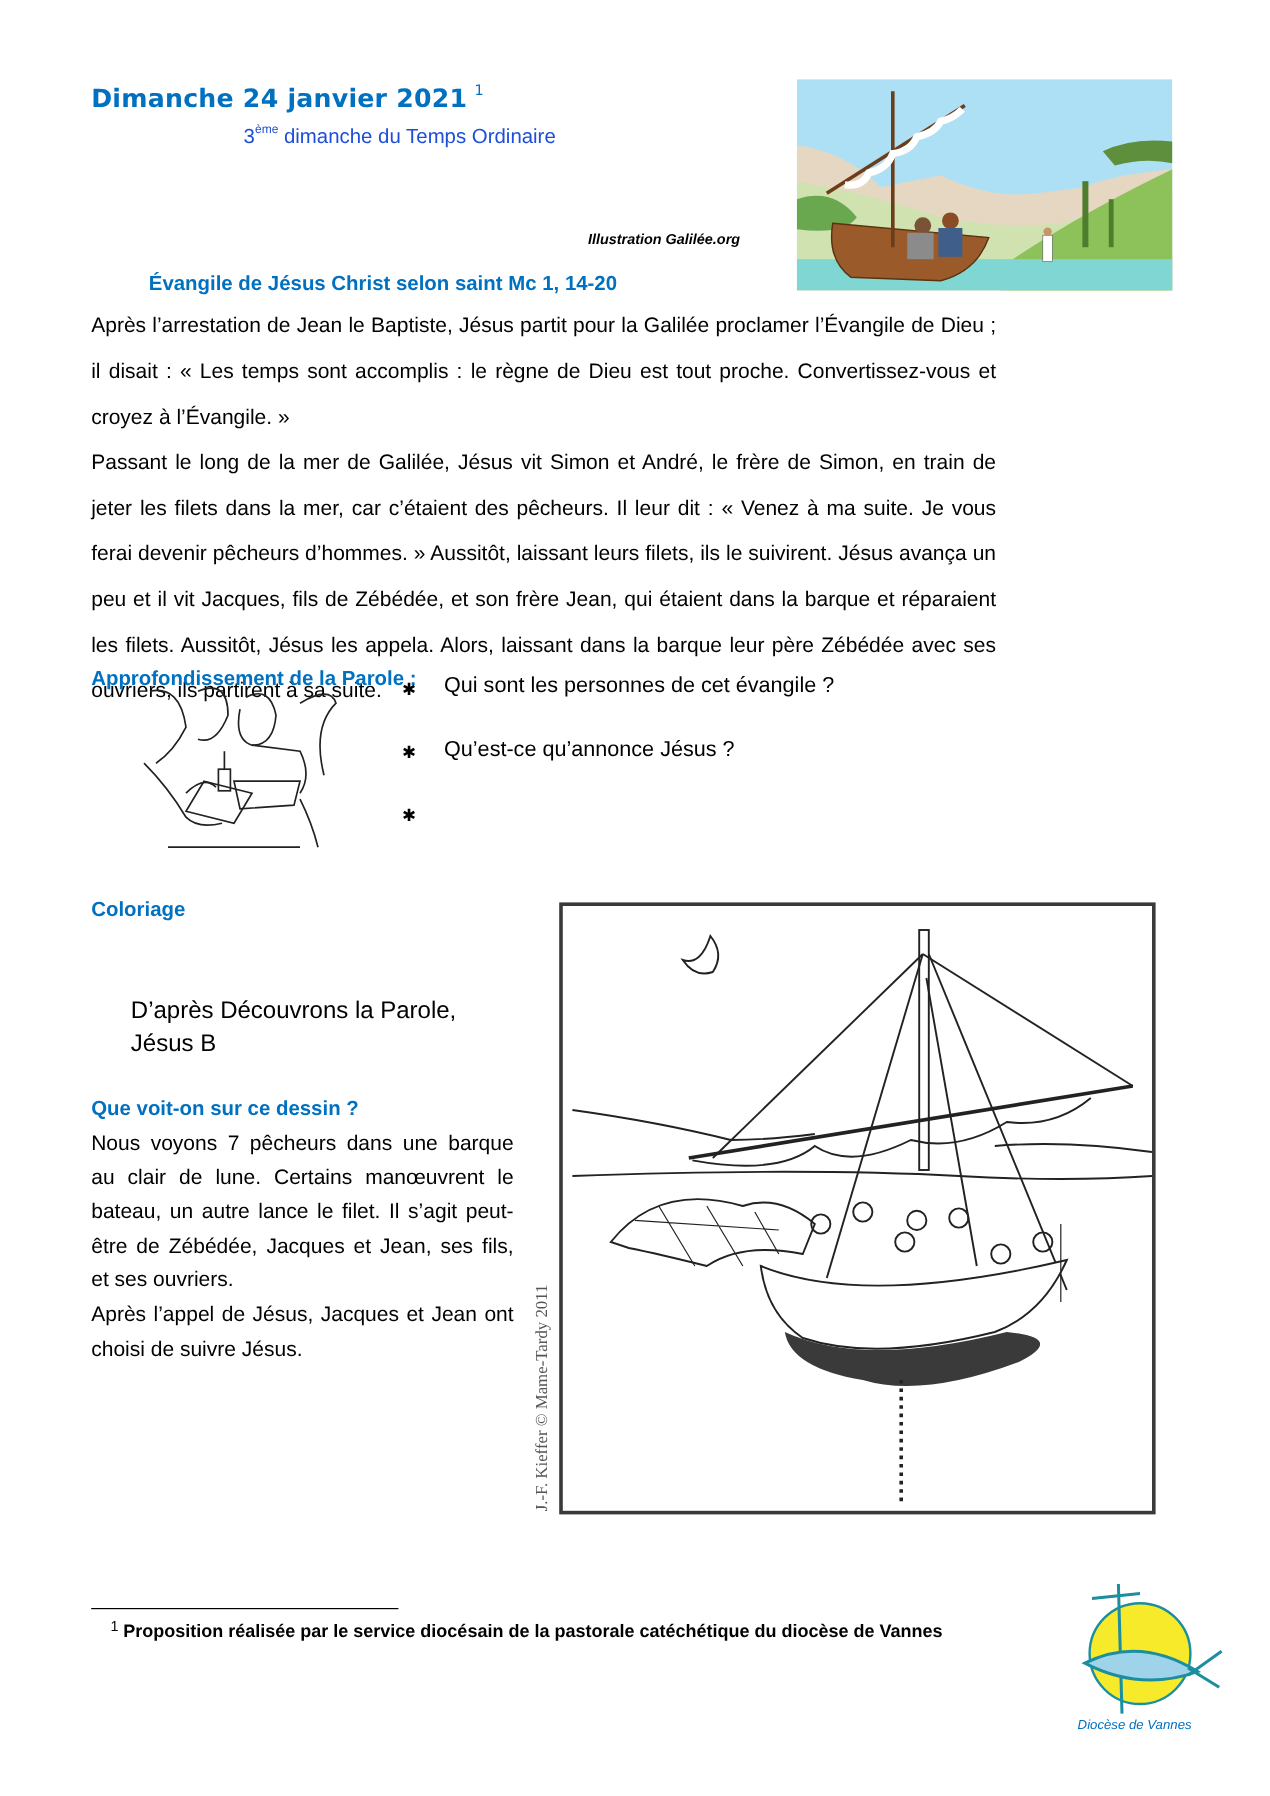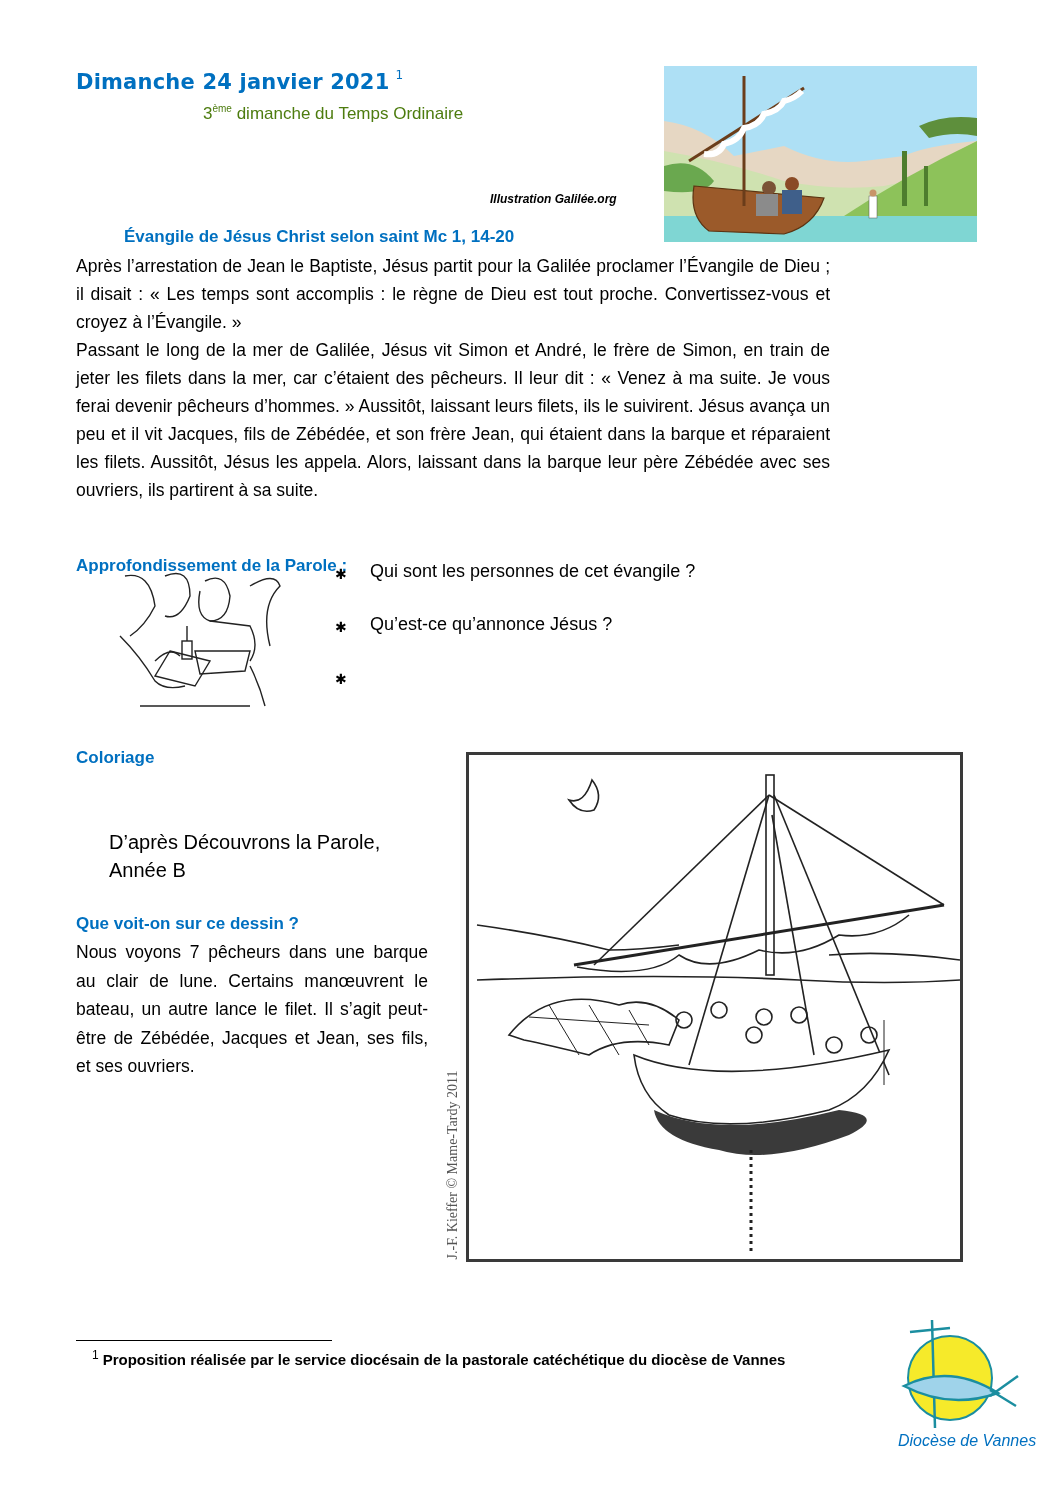--- a/index.html
+++ b/index.html
@@ -2,48 +2,48 @@
 <html><head>
 <meta charset="utf-8">
 <style>
   html, body { margin: 0; padding: 0; background: #ffffff; }
   body { width: 1058px; height: 1497px; position: relative; overflow: hidden;
          font-family: "Liberation Sans", "DejaVu Sans", sans-serif; color: #000; }
   .abs { position: absolute; }
   .title { left: 76px; top: 70px; font-family: "DejaVu Sans", sans-serif; font-weight: bold;
            font-size: 21px; color: #0070c0; letter-spacing: 0.2px; }
   .title sup { font-size: 12px; font-weight: normal; vertical-align: top; position: relative; top: -2px; margin-left: 6px; }
-  .subtitle { left: 203px; top: 104px; font-size: 17px; color: #4d7c0f; }
+  .subtitle { left: 203px; top: 104px; font-size: 17px; color: #1d4ed8; }
   .subtitle sup { font-size: 10px; vertical-align: top; position: relative; top: -1px; }
   .illus-credit { left: 490px; top: 192px; font-size: 12px; font-style: italic; font-weight: bold; }
   .header-img { left: 664px; top: 66px; width: 313px; height: 176px; }
   .section-h { font-size: 17px; font-weight: bold; color: #0070c0; }
   .gospel-h { left: 76px; top: 227px; margin-left: 48px; }
-  .gospel { left: 76px; top: 252px; width: 754px; font-size: 17.5px; line-height: 28px; text-align: justify; }
+  .gospel { left: 76px; top: 252px; width: 754px; font-size: 17.5px; line-height: 38px; text-align: justify; }
   .gospel p { margin: 0; }
   .approf-h { left: 76px; top: 556px; }
   .group-img { left: 110px; top: 566px; width: 185px; height: 160px; }
   .questions { left: 335px; top: 561px; list-style: none; margin: 0; padding: 0; font-size: 18px; }
   .questions li { height: 52.5px; display: flex; align-items: flex-start; }
   .questions .bullet { width: 35px; font-size: 14px; line-height: 26px; }
   .color-h { left: 76px; top: 748px; }
   .source { left: 76px; top: 828px; font-size: 20px; line-height: 28px; margin-left: 33px; }
   .source div { margin: 0; }
   .que-h { left: 76px; top: 914px; }
   .que { left: 76px; top: 938px; width: 352px; font-size: 17.5px; line-height: 28.6px; text-align: justify; }
   .que p { margin: 0; }
   .coloring-frame { left: 466px; top: 752px; width: 497px; height: 510px; border: 3px solid #3a3a3a; box-sizing: border-box; overflow: hidden; }
   .credit-vert { left: 443px; top: 1050px; width: 20px; height: 230px; }
   .credit-vert span { position: absolute; left: 50%; top: 50%; transform: translate(-50%,-50%) rotate(-90deg);
                       white-space: nowrap; font-family: "Liberation Serif", serif; font-size: 14px; color: #555; }
   .fn-rule { left: 76px; top: 1340px; width: 256px; height: 0; border-top: 1.5px solid #000; }
   .footnote { left: 92px; top: 1351px; font-size: 15px; font-weight: bold; }
   .footnote sup { font-size: 12px; font-weight: normal; position: relative; top: -3px; vertical-align: top; margin-right: 4px; }
   .logo { left: 890px; top: 1318px; width: 135px; height: 135px; }
-  .logo-caption { left: 898px; top: 1432px; font-size: 16px; font-style: italic; color: #0070c0; }
+  .logo-caption { left: 898px; top: 1432px; font-size: 11px; font-style: italic; color: #0070c0; }
 </style>
 </head>
 <body>
 
 <div class="abs title">
   <span>Dimanche 24 janvier 2021</span><sup>1</sup>
 </div>
 <div class="abs subtitle">
   <span>3</span><sup>ème</sup><span> dimanche du Temps Ordinaire</span>
 </div>
@@ -103,26 +103,27 @@
     <span>Qu’est-ce qu’annonce Jésus ?</span>
   </li>
   <li>
     <span class="bullet">✱</span>
   </li>
 </ul>
 
 <div class="abs section-h color-h">Coloriage</div>
 <div class="abs source">
   <div>D’après Découvrons la Parole,</div>
-  <div>Année B</div>
+  <div>Jésus B</div>
 </div>
 
 <div class="abs section-h que-h">Que voit-on sur ce dessin ?</div>
 <div class="abs que">
   <p>Nous voyons 7 pêcheurs dans une barque au clair de lune. Certains manœuvrent le bateau, un autre lance le filet. Il s’agit peut-être de Zébédée, Jacques et Jean, ses fils, et ses ouvriers.</p>
+  <p>Après l’appel de Jésus, Jacques et Jean ont choisi de suivre Jésus.</p>
 </div>
 
 <div class="abs coloring-frame">
   <svg width="491" height="504" viewBox="0 0 491 504" fill="none" stroke="#222" stroke-width="1.6">
     <path d="M123 25 Q135 40 125 55 Q110 60 100 45 Q115 50 123 25 Z"></path>
     <rect x="297" y="20" width="8" height="200" fill="#fff"></rect>
     <line x1="300" y1="40" x2="125" y2="210"></line>
     <line x1="300" y1="40" x2="475" y2="150"></line>
     <line x1="300" y1="40" x2="220" y2="310"></line>
     <line x1="305" y1="40" x2="420" y2="320"></line>

